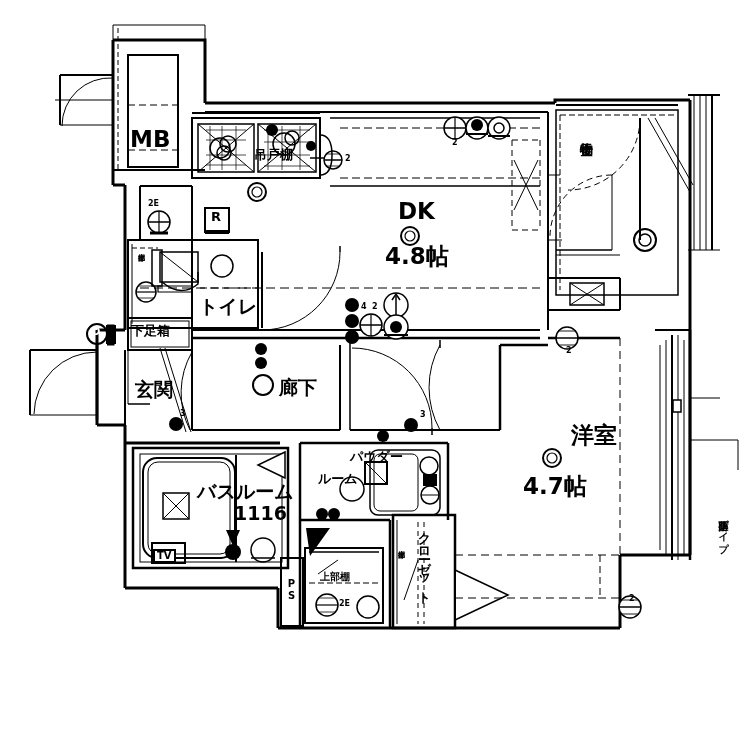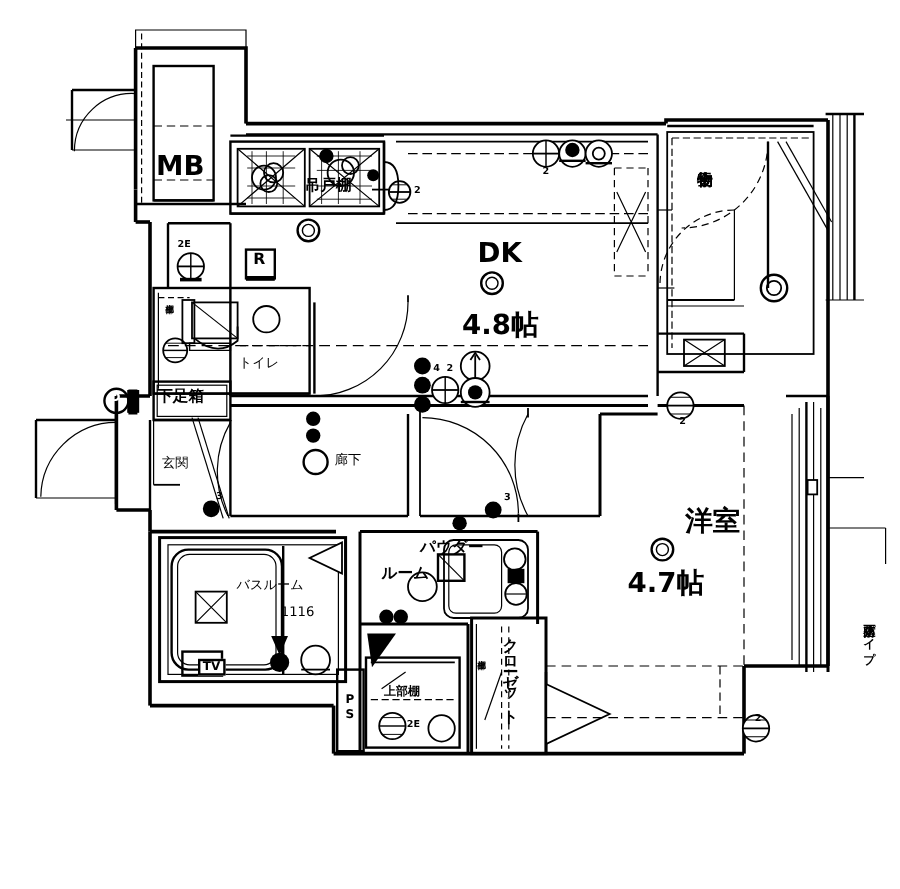--- a/index.html
+++ b/index.html
@@ -2,21 +2,21 @@
 <html><head>
 <meta charset="utf-8">
 <style>
   html,body{margin:0;padding:0;background:#ffffff;}
   body{font-family:"DejaVu Sans","Liberation Sans",sans-serif;}
   #plan{position:relative;width:750px;height:741px;background:#0369a1;overflow:hidden;}
   #plan svg{position:absolute;left:0;top:0;}
   .lbl{position:absolute;color:#000;line-height:1.02;white-space:nowrap;font-family:"DejaVu Sans","Liberation Sans",sans-serif;}
   .vert{writing-mode:vertical-rl;text-orientation:upright;white-space:nowrap;line-height:1.0;}
   .big{font-size:23px;font-weight:700;letter-spacing:0px;}
-  .med{font-size:11px;font-weight:400;}
+  .med{font-size:19px;font-weight:700;}
   .sm{font-size:13px;font-weight:700;}
   .xs{font-size:10px;font-weight:700;}
   .xxs{font-size:8px;font-weight:700;}
   .tiny{font-size:7px;font-weight:700;}
   .boxed{border:2px solid #000;padding:0 2px;background:#fff;}
 </style>
 </head>
 <body>
 
 <div id="plan">
@@ -430,42 +430,42 @@
       <circle cx="261" cy="349" r="6" fill="#000" stroke="none"></circle>
       <circle cx="261" cy="363" r="6" fill="#000" stroke="none"></circle>
     </g>
 
   </g>
 </svg>
 
 <div class="lbl big" style="left:130px;top:128px;">MB</div>
 
 <div class="lbl big" style="left:398px;top:200px;">DK</div>
-<div class="lbl big" style="left:385px;top:260px;">4.8帖</div>
+<div class="lbl big" style="left:385px;top:245px;">4.8帖</div>
 
 <div class="lbl big" style="left:523px;top:424px;margin-left:48px;">洋室</div>
 <div class="lbl big" style="left:523px;top:475px;">4.7帖</div>
 
 <div class="lbl med" style="left:199px;top:297px;">トイレ</div>
 <div class="lbl med" style="left:135px;top:380px;">玄関</div>
 <div class="lbl med" style="left:279px;top:378px;">廊下</div>
 
 <div class="lbl med" style="left:197px;top:482px;">バスルーム</div>
 <div class="lbl med" style="left:218px;top:504px;margin-left:16px;">1116</div>
 
 <div class="lbl sm" style="left:318px;top:450px;margin-left:32px;">パウダー</div>
 <div class="lbl sm" style="left:318px;top:472px;text-align:right;">ルーム</div>
 
 <div class="lbl sm vert" style="left:418px;top:523px;">クローゼット</div>
 
 <div class="lbl sm vert" style="left:580px;top:133px;">物干金物</div>
 
 <div class="lbl xs vert" style="left:286px;top:578px;letter-spacing:1px;">PS</div>
 
-<div class="lbl xs boxed" style="left:165px;top:549px;">TV</div>
+<div class="lbl xs boxed" style="left:153px;top:549px;">TV</div>
 
 <div class="lbl sm" style="left:211px;top:210px;color:#000;">R</div>
 
 <div class="lbl xs" style="left:92px;top:327px;color:#fff;z-index:5;">D</div>
 
 <div class="lbl sm" style="left:131px;top:324px;">下足箱</div>
 
 <div class="lbl sm" style="left:254px;top:148px;">吊戸棚</div>
 
 <div class="lbl xs vert" style="left:718px;top:513px;">落下防止パイプ</div>

